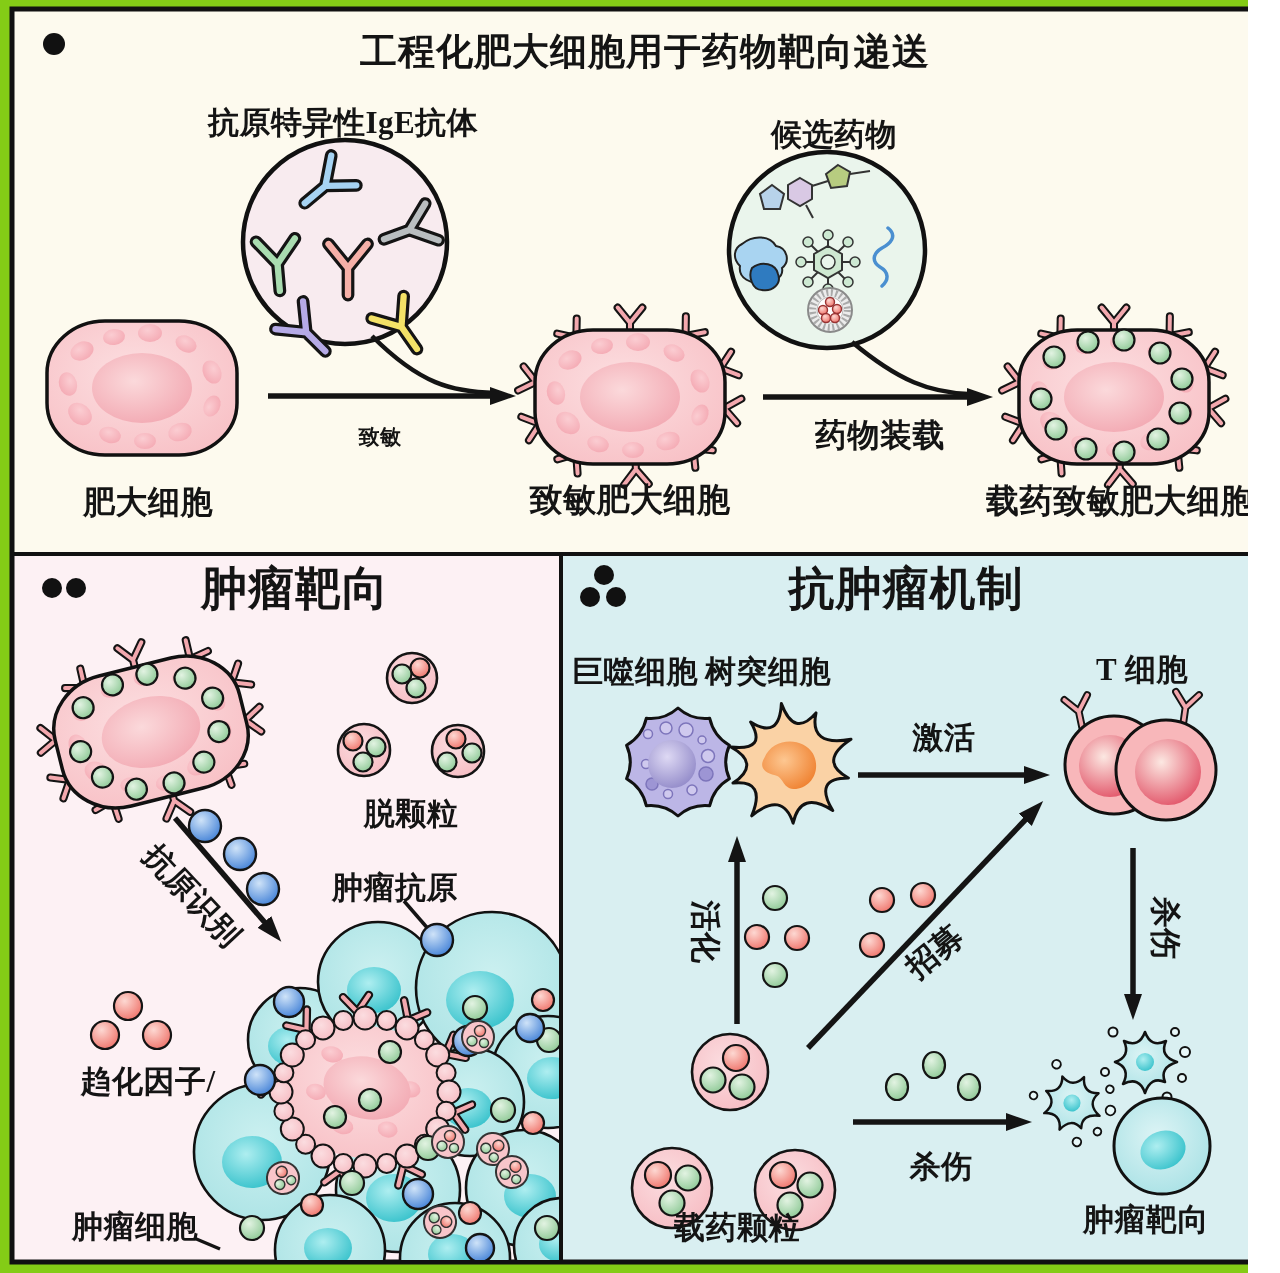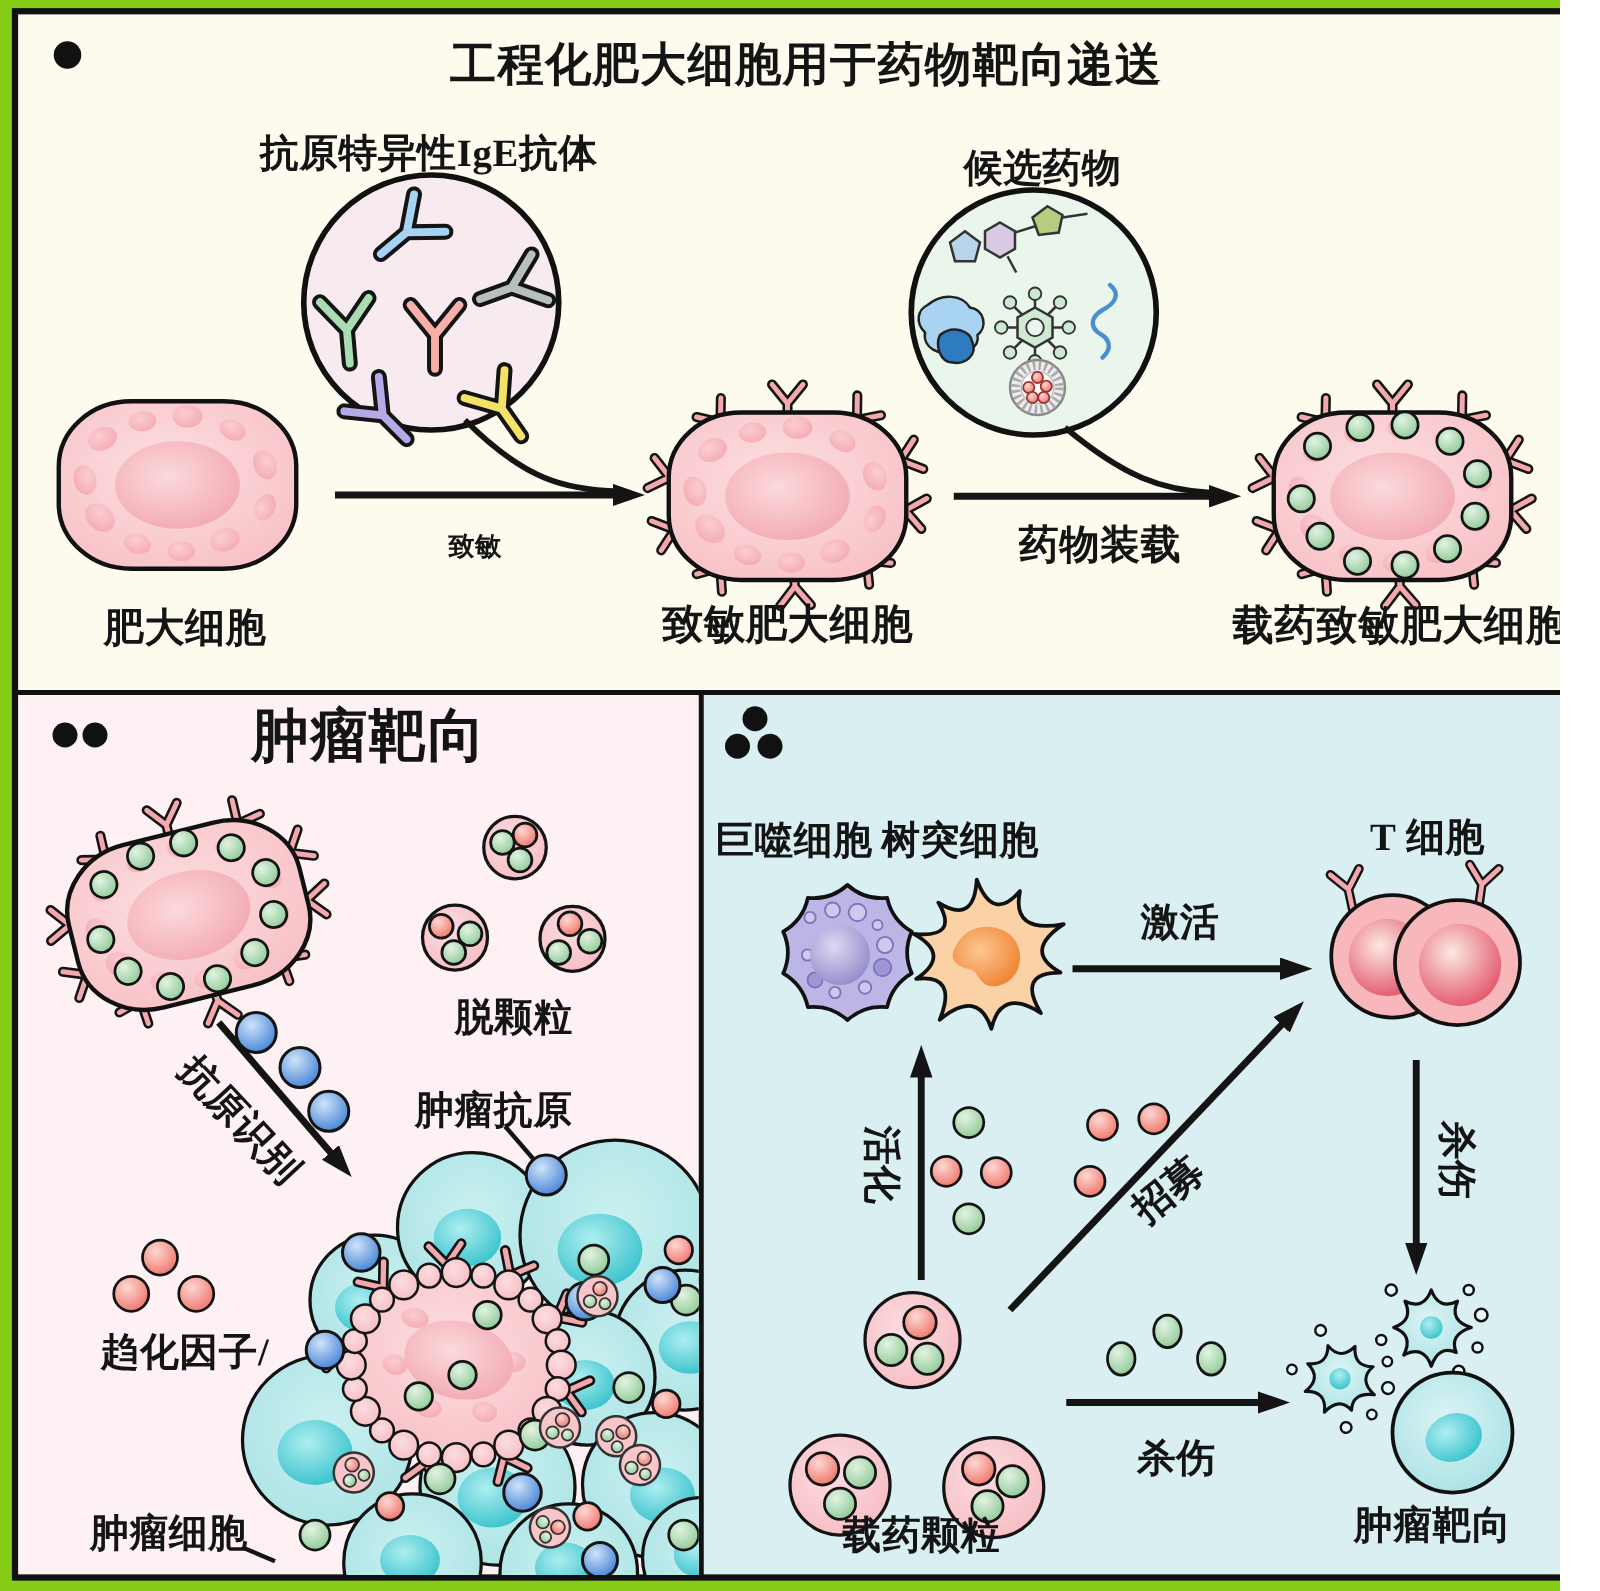--- a/index.html
+++ b/index.html
@@ -547,20 +547,21 @@
 <div class="lbl" style="left:880px;top:436px;font-size:32px">药物装载</div>
 <div class="lbl" style="left:1120px;top:501px;font-size:33px">载药致敏肥大细胞</div>
 
 <div class="lbl ttl" style="left:295px;top:589px">肿瘤靶向</div>
 <div class="lbl" style="left:411px;top:814px">脱颗粒</div>
 <div class="lbl rot47" style="left:192px;top:896px">抗原识别</div>
 <div class="lbl" style="left:395px;top:888px">肿瘤抗原</div>
 <div class="lbl" style="left:148px;top:1082px">趋化因子/</div>
 <div class="lbl" style="left:135px;top:1227px">肿瘤细胞</div>
 
+<div class="lbl ttl" style="left:906px;top:589px">抗肿瘤机制</div>
 <div class="lbl" style="left:635px;top:672px">巨噬细胞</div>
 <div class="lbl" style="left:768px;top:672px">树突细胞</div>
 <div class="lbl" style="left:1142px;top:670px">T 细胞</div>
 <div class="lbl" style="left:944px;top:738px">激活</div>
 <div class="lbl rot90" style="left:705px;top:932px">活化</div>
 <div class="lbl rotm39" style="left:935px;top:952px">招募</div>
 <div class="lbl rot90" style="left:1165px;top:928px">杀伤</div>
 <div class="lbl" style="left:941px;top:1167px">杀伤</div>
 <div class="lbl" style="left:737px;top:1228px">载药颗粒</div>
 <div class="lbl" style="left:1146px;top:1220px">肿瘤靶向</div>

